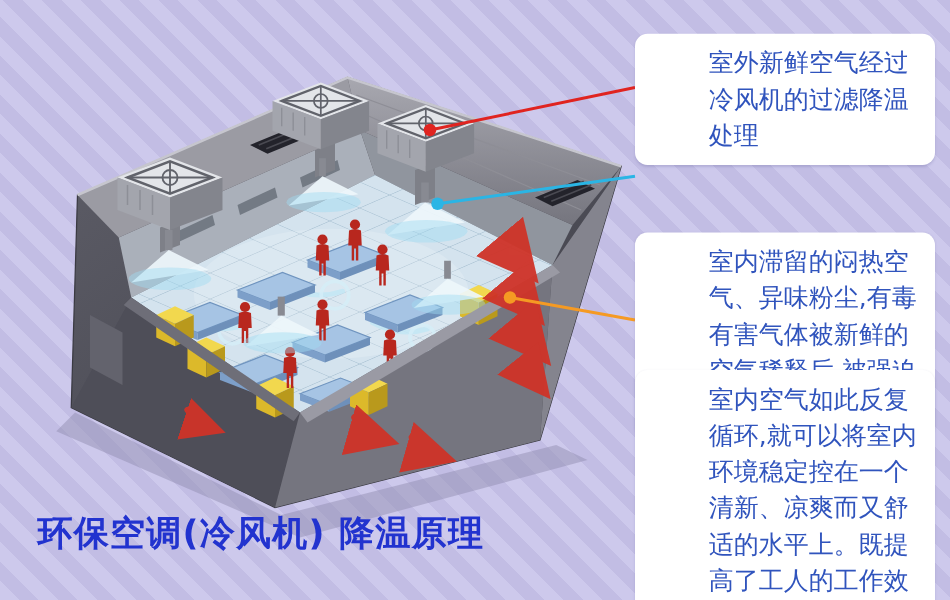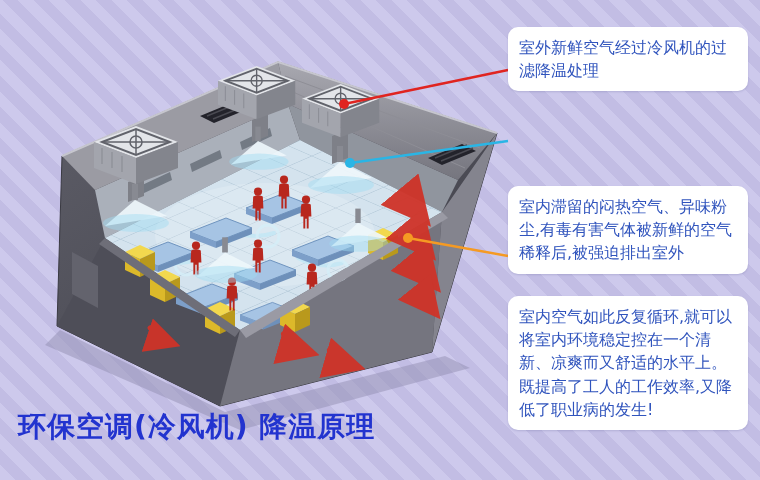--- a/index.html
+++ b/index.html
@@ -10,26 +10,27 @@
   }
   .illustration, .connectors { position:absolute; left:0; top:0; pointer-events:none; }
   .connectors { z-index:3; }
   .illustration { z-index:1; }
   .callout {
     position:absolute; left:508px; width:240px; background:#ffffff;
     border-radius:10px; padding:9px 11px; z-index:4;
     box-shadow:0 1px 2px rgba(60,60,120,0.18);
   }
   .callout-text {
-    color:#3054bd; font-size:16px; line-height:1.45; letter-spacing:0;
+    color:#3054bd; font-size:20px; line-height:1.45; letter-spacing:0;
     word-break:break-all;
+    margin-left:48px;
   }
   .c1{ top:27px; } .c2{ top:113px; } .c3{ top:186px; } .c4{ top:296px; }
   .page-title {
-    position:absolute; left:18px; top:408px; z-index:4;
+    position:absolute; left:30px; top:408px; z-index:4;
     color:#2233cf; font-size:28px; font-weight:bold; letter-spacing:1px;
   }
 </style>
 </head>
 <body>
 
 <div class="page">
 
   <svg class="illustration" width="510" height="460" viewBox="0 0 510 460">
     <defs>

